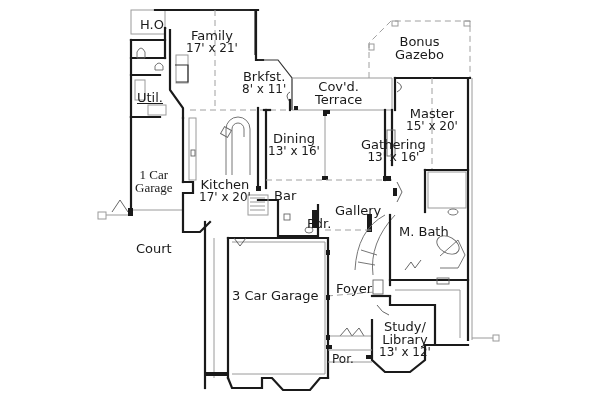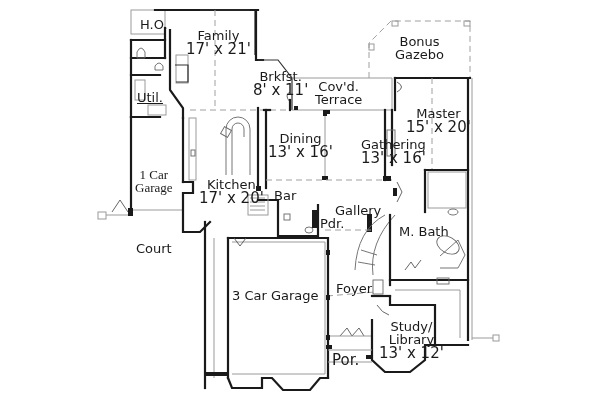--- a/index.html
+++ b/index.html
@@ -7,21 +7,21 @@
   #plan { position: absolute; left: 0; top: 0; width: 600px; height: 401px; }
   .wall { stroke: #1a1a1a; stroke-width: 2.2; fill: none; stroke-linecap: square; }
   .wall-thin { stroke: #333; stroke-width: 1.2; fill: none; }
   .light { stroke: #9a9a9a; stroke-width: 1; fill: none; }
   .dash { stroke: #a0a0a0; stroke-width: 1; fill: none; stroke-dasharray: 6 4; }
   .door { stroke: #555; stroke-width: 0.9; fill: none; }
   .fixture { stroke: #666; stroke-width: 0.9; fill: none; }
   .post { fill: #1a1a1a; }
   .label { position: absolute; color: #1a1a1a; text-align: center; line-height: 1; white-space: nowrap; }
   .label .name { display: block; font-size: 13px; }
-  .label .dim { display: block; font-size: 15px; }
+  .label .dim { display: block; font-size: 12px; }
 </style>
 </head>
 <body>
 
 <svg id="plan" viewBox="0 0 600 401" xmlns="http://www.w3.org/2000/svg">
 
   <g>
     <polyline class="dash" points="369,78 369,43 391,21 470,21 470,78"></polyline>
     <rect class="light" x="392" y="21" width="6" height="5"></rect>
     <rect class="light" x="464" y="21" width="6" height="5"></rect>
@@ -178,21 +178,21 @@
   <span class="name">H.O.</span>
 </div>
 <div class="label" style="left:186px;top:29px;">
   <span class="name">Family</span>
   <span class="dim">17' x 21'</span>
 </div>
 <div class="label" style="left:395px;top:35px;">
   <span class="name">Bonus</span>
   <span class="name">Gazebo</span>
 </div>
-<div class="label" style="left:242px;top:70px;margin-left:11px;">
+<div class="label" style="left:242px;top:70px;">
   <span class="name">Brkfst.</span>
   <span class="dim">8' x 11'</span>
 </div>
 <div class="label" style="left:315px;top:80px;">
   <span class="name">Cov'd.</span>
   <span class="name">Terrace</span>
 </div>
 <div class="label" style="left:406px;top:107px;">
   <span class="name">Master</span>
   <span class="dim">15' x 20'</span>
@@ -215,21 +215,21 @@
 <div class="label" style="left:199px;top:178px;">
   <span class="name">Kitchen</span>
   <span class="dim">17' x 20'</span>
 </div>
 <div class="label" style="left:274px;top:189px;">
   <span class="name">Bar</span>
 </div>
 <div class="label" style="left:335px;top:204px;">
   <span class="name">Gallery</span>
 </div>
-<div class="label" style="left:280px;top:217px;padding-left:40px;">
+<div class="label" style="left:267px;top:217px;padding-left:40px;">
   <span class="name">Pdr.</span>
 </div>
 <div class="label" style="left:399px;top:225px;">
   <span class="name">M. Bath</span>
 </div>
 <div class="label" style="left:136px;top:242px;">
   <span class="name">Court</span>
 </div>
 <div class="label" style="left:232px;top:289px;">
   <span class="name">3 Car Garage</span>

